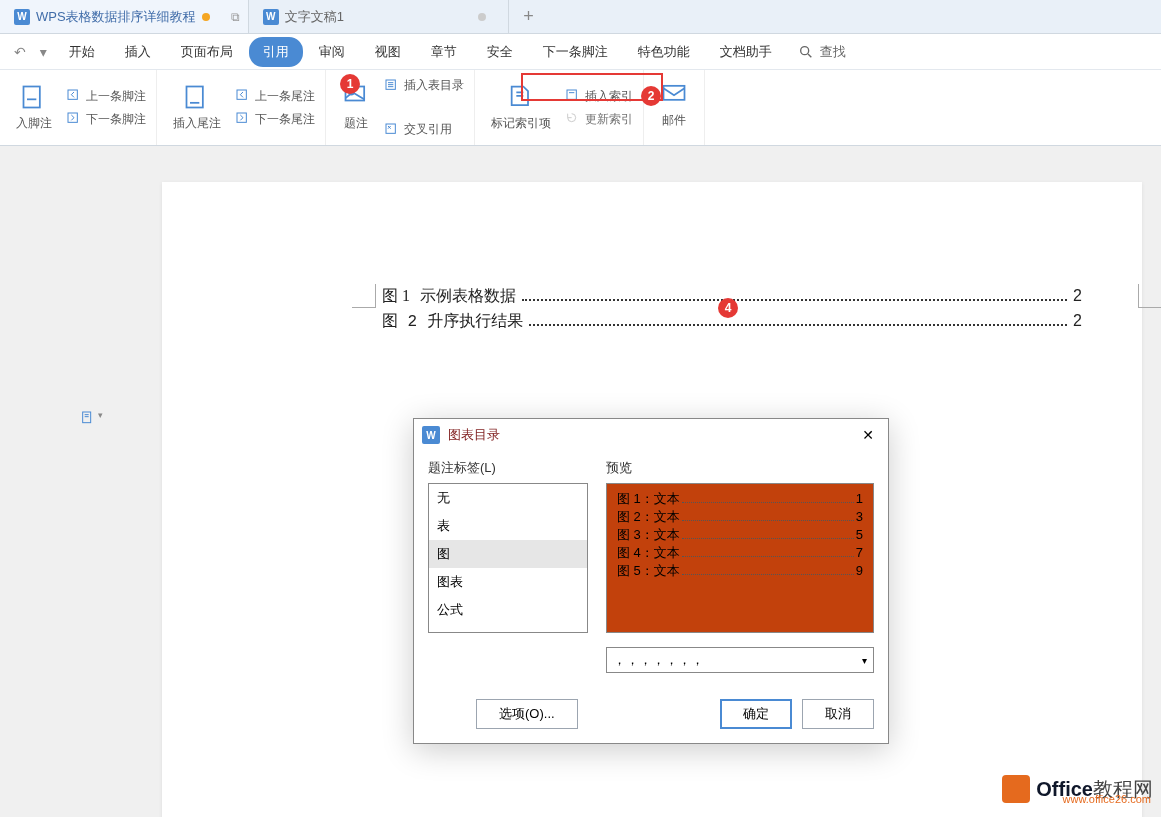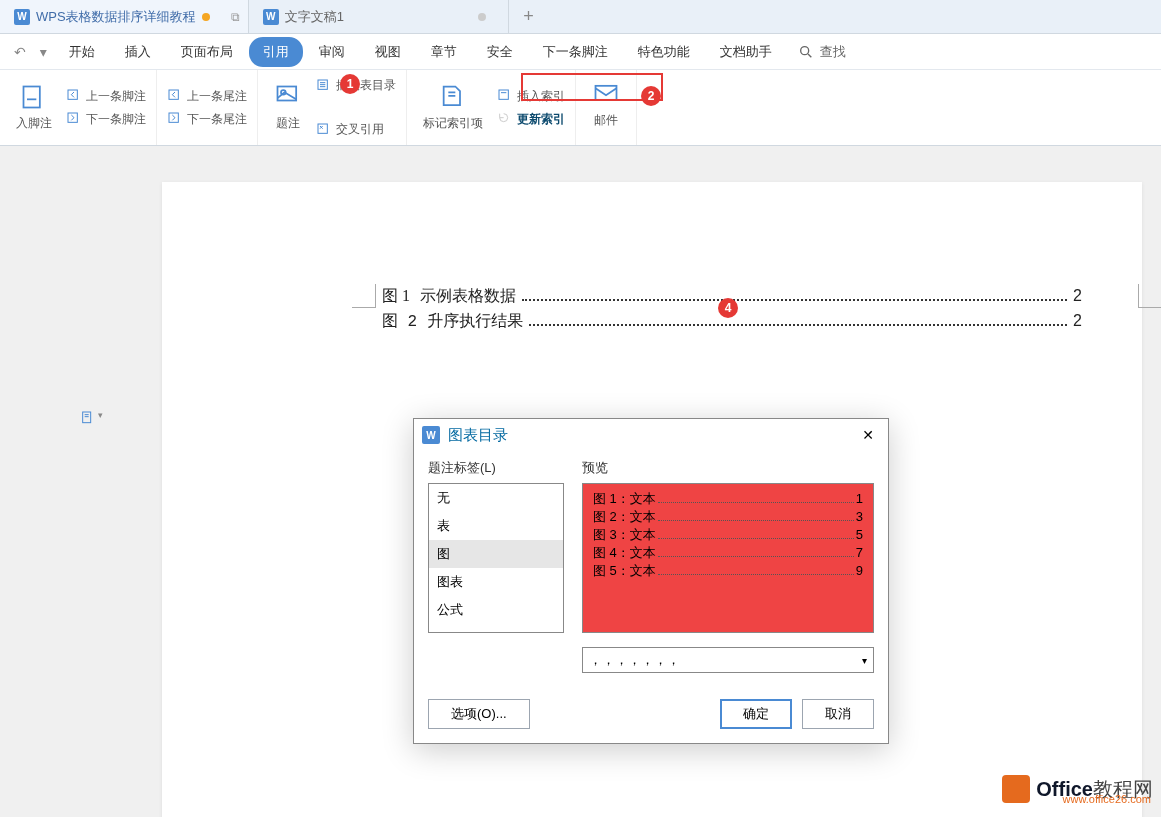--- a/index.html
+++ b/index.html
@@ -20,21 +20,21 @@
     .menu-undo { color: #888; padding: 4px 6px; font-size: 14px; }
     .menu-item { font-size: 13px; color: #333; padding: 6px 14px; cursor: pointer; }
     .menu-item.active { background: #4a8ad3; color: #fff; border-radius: 14px; }
     .menu-search { display: flex; align-items: center; gap: 6px; color: #666; font-size: 13px; margin-left: 10px; }
     .menu-search svg { width: 16px; height: 16px; }
 
     
     .ribbon { display: flex; background: #fff; border-bottom: 1px solid #d0d8e0; height: 76px; position: relative; }
     .rib-group { display: flex; flex-direction: column; padding: 4px 6px; border-right: 1px solid #eee; }
     .rib-cell { display: flex; align-items: center; gap: 4px; font-size: 12px; color: #555; padding: 3px 4px; cursor: pointer; white-space: nowrap; }
-    .rib-cell.disabled { color: #0c4a6e; font-weight: bold; }
+    .rib-cell.disabled { color: #737373; }
     .rib-big { display: flex; flex-direction: column; align-items: center; justify-content: center; padding: 6px 10px; font-size: 12px; color: #555; gap: 4px; }
     .rib-ico { width: 16px; height: 16px; color: #4a8ad3; }
     .rib-ico-lg { width: 28px; height: 28px; color: #4a8ad3; }
     .rib-ico svg, .rib-ico-lg svg { width: 100%; height: 100%; }
     .highlight-box { position: absolute; border: 2px solid #e53935; left: 521px; top: 3px; width: 142px; height: 28px; pointer-events: none; }
 
     .badge { position: absolute; width: 20px; height: 20px; border-radius: 50%; background: #e53935; color: #fff; font-size: 12px; display: flex; align-items: center; justify-content: center; font-weight: bold; z-index: 10; }
     .badge1 { left: 340px; top: 74px; }
     .badge2 { left: 641px; top: 86px; }
 
@@ -48,38 +48,38 @@
     .margin-corner { position: absolute; width: 24px; height: 24px; }
     .mc-tl { left: 190px; top: 102px; border-bottom: 1px solid #aaa; border-right: 1px solid #aaa; }
     .mc-tr { right: -20px; top: 102px; border-bottom: 1px solid #aaa; border-left: 1px solid #aaa; }
 
     .side-ico { position: absolute; left: 80px; top: 264px; color: #4a8ad3; font-size: 14px; display: flex; gap: 2px; }
 
     
     .dialog { position: absolute; left: 413px; top: 418px; width: 476px; background: #fff; border: 1px solid #888; box-shadow: 0 6px 30px rgba(0,0,0,0.2); z-index: 20; }
     .dialog-titlebar { display: flex; align-items: center; padding: 6px 8px; gap: 8px; }
     .dialog-titlebar .doc-icon { width: 18px; height: 18px; background: #4a8ad3; color: #fff; font-size: 10px; display: flex; align-items: center; justify-content: center; border-radius: 2px; font-weight: bold; }
-    .dialog-titlebar .title { font-size: 15px; color: #0369a1; }
+    .dialog-titlebar .title { font-size: 13px; color: #7f1d1d; }
     .dialog-titlebar .close { margin-left: auto; font-size: 14px; cursor: pointer; padding: 2px 6px; }
     .dialog-body { padding: 8px 14px 16px 14px; display: flex; gap: 18px; }
-    .col-left { width: 136px; }
+    .col-left { width: 160px; }
     .col-right { flex: 1; }
     .label { font-size: 13px; color: #333; margin-bottom: 6px; }
     .listbox { border: 1px solid #888; height: 150px; font-size: 13px; background: #fff; }
     .listbox div { padding: 5px 8px; cursor: pointer; }
     .listbox div.selected { background: #e6e6e6; }
-    .preview { border: 1px solid #888; height: 150px; padding: 6px 10px; font-size: 13px; background: #ef4444; font-family: SimSun, serif; }
+    .preview { border: 1px solid #888; height: 150px; padding: 6px 10px; font-size: 13px; background: #c2410c; font-family: SimSun, serif; }
     .preview .pline { display: flex; align-items: baseline; }
     .preview .pline .pd { flex: 1; border-bottom: 1px dotted #555; margin: 0 2px 3px 2px; }
     .checks { margin-top: 12px; }
     .checks label { display: flex; align-items: center; gap: 6px; font-size: 13px; margin: 6px 0; }
     .tab-leader { margin-top: 14px; }
     .tab-leader select, .tab-leader .selbox { width: 100%; border: 1px solid #888; padding: 3px 6px; font-size: 13px; background: #fff; display: flex; justify-content: space-between; align-items: center; }
     .selbox .arrow { font-size: 10px; }
-    .dialog-footer { display: flex; justify-content: flex-end; gap: 10px; padding: 10px 14px 14px 14px; }
+    .dialog-footer { display: flex; justify-content: flex-end; gap: 10px; padding: 10px 14px 14px 14px; margin-left: 48px; }
     .dialog-footer button { padding: 5px 22px; font-size: 13px; background: #fff; border: 1px solid #9ca5b0; cursor: pointer; }
     .dialog-footer .opts { margin-right: auto; margin-left: 0; }
     .dialog-footer .primary { border: 1px solid #4a8ad3; box-shadow: inset 0 0 0 1px #4a8ad3; }
 
     .badge3 { left: 716px; top: 428px; }
     .badge4 { left: 718px; top: 298px; }
 
     .watermark { position: absolute; right: 8px; bottom: 14px; font-size: 20px; font-weight: bold; display: flex; align-items: center; gap: 6px; }
     .watermark .wm-ico { width: 28px; height: 28px; background: #e56a1e; border-radius: 4px; position: relative; }
     .watermark .wm-txt1 { color: #0f172a; }
@@ -148,20 +148,27 @@
           <span class="rib-ico"><svg viewBox="0 0 24 24" fill="none" stroke="#4a8ad3" stroke-width="1.5">
               <rect x="3" y="3" width="14" height="14"></rect>
               <path d="M8 6 L12 10 L8 14"></path>
             </svg></span>
           <span>下一条脚注</span>
         </div>
     </div>
   </div>
 
   <div class="rib-group" style="flex-direction:row;">
+    <div class="rib-big">
+      <span class="rib-ico-lg"><svg viewBox="0 0 24 24" fill="none" stroke="#4a8ad3" stroke-width="1.5">
+            <rect x="3" y="3" width="14" height="18"></rect>
+            <line x1="6" y1="17" x2="14" y2="17"></line>
+          </svg></span>
+      <span>插入尾注</span>
+    </div>
     <div style="display:flex;flex-direction:column;justify-content:center;">
       <div class="rib-cell">
           <span class="rib-ico"><svg viewBox="0 0 24 24" fill="none" stroke="#4a8ad3" stroke-width="1.5">
               <rect x="3" y="3" width="14" height="14"></rect>
               <path d="M12 6 L8 10 L12 14"></path>
             </svg></span>
           <span>上一条尾注</span>
         </div>
       <div class="rib-cell">
           <span class="rib-ico"><svg viewBox="0 0 24 24" fill="none" stroke="#4a8ad3" stroke-width="1.5">

